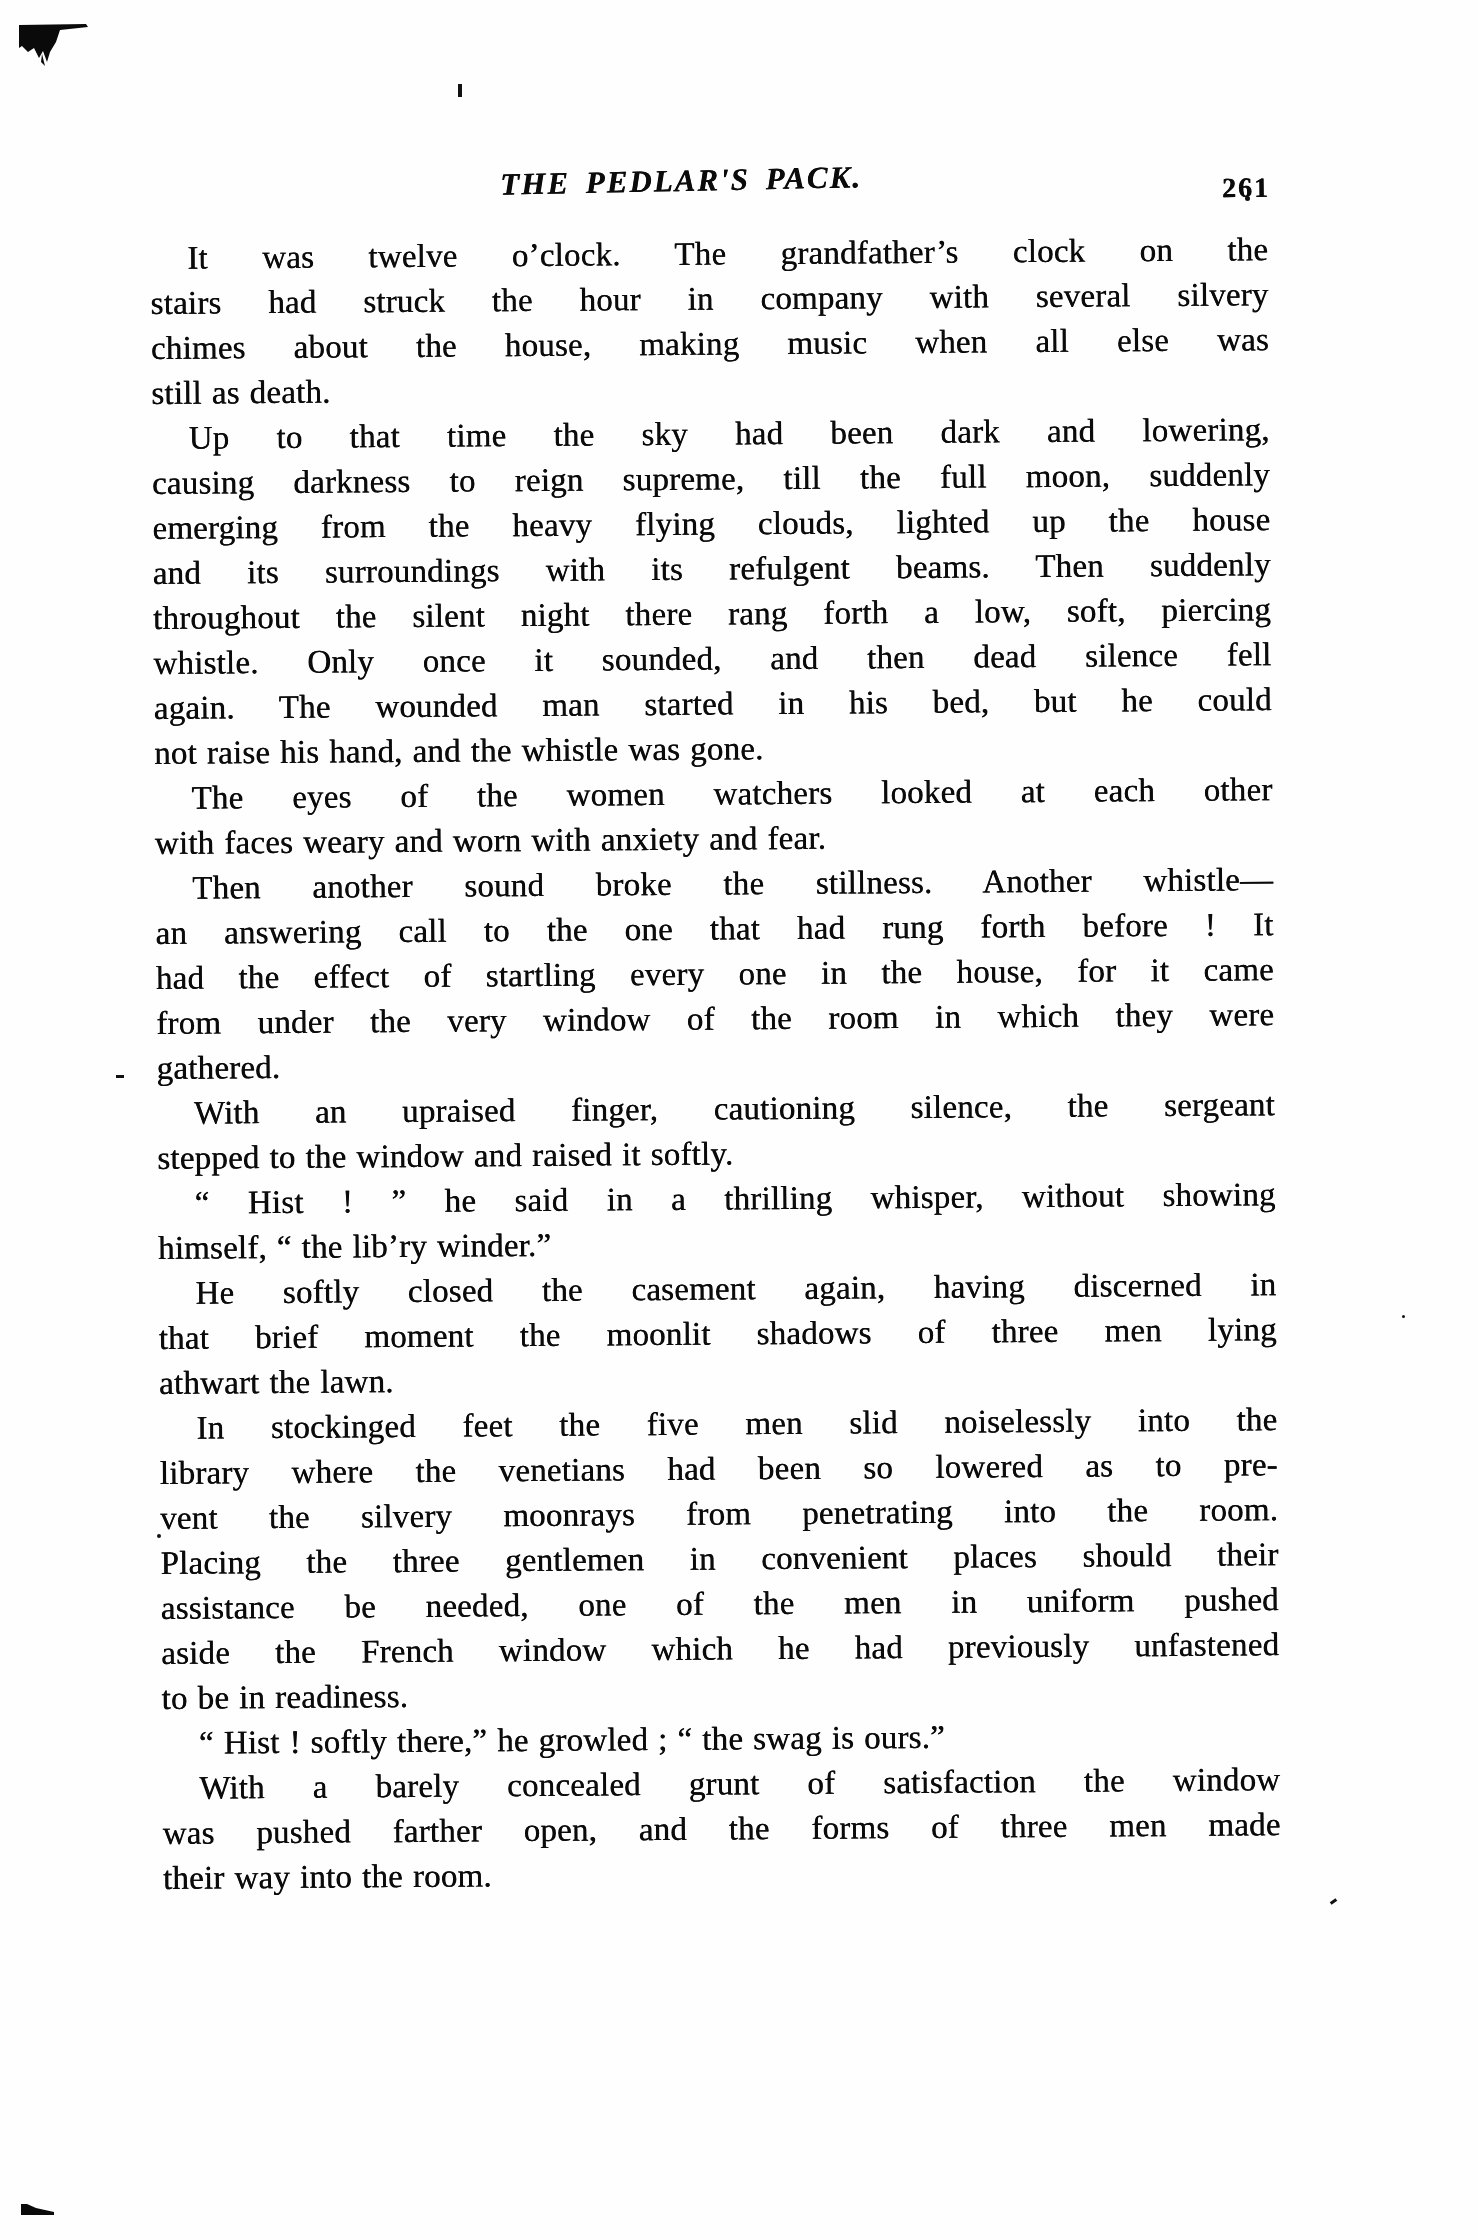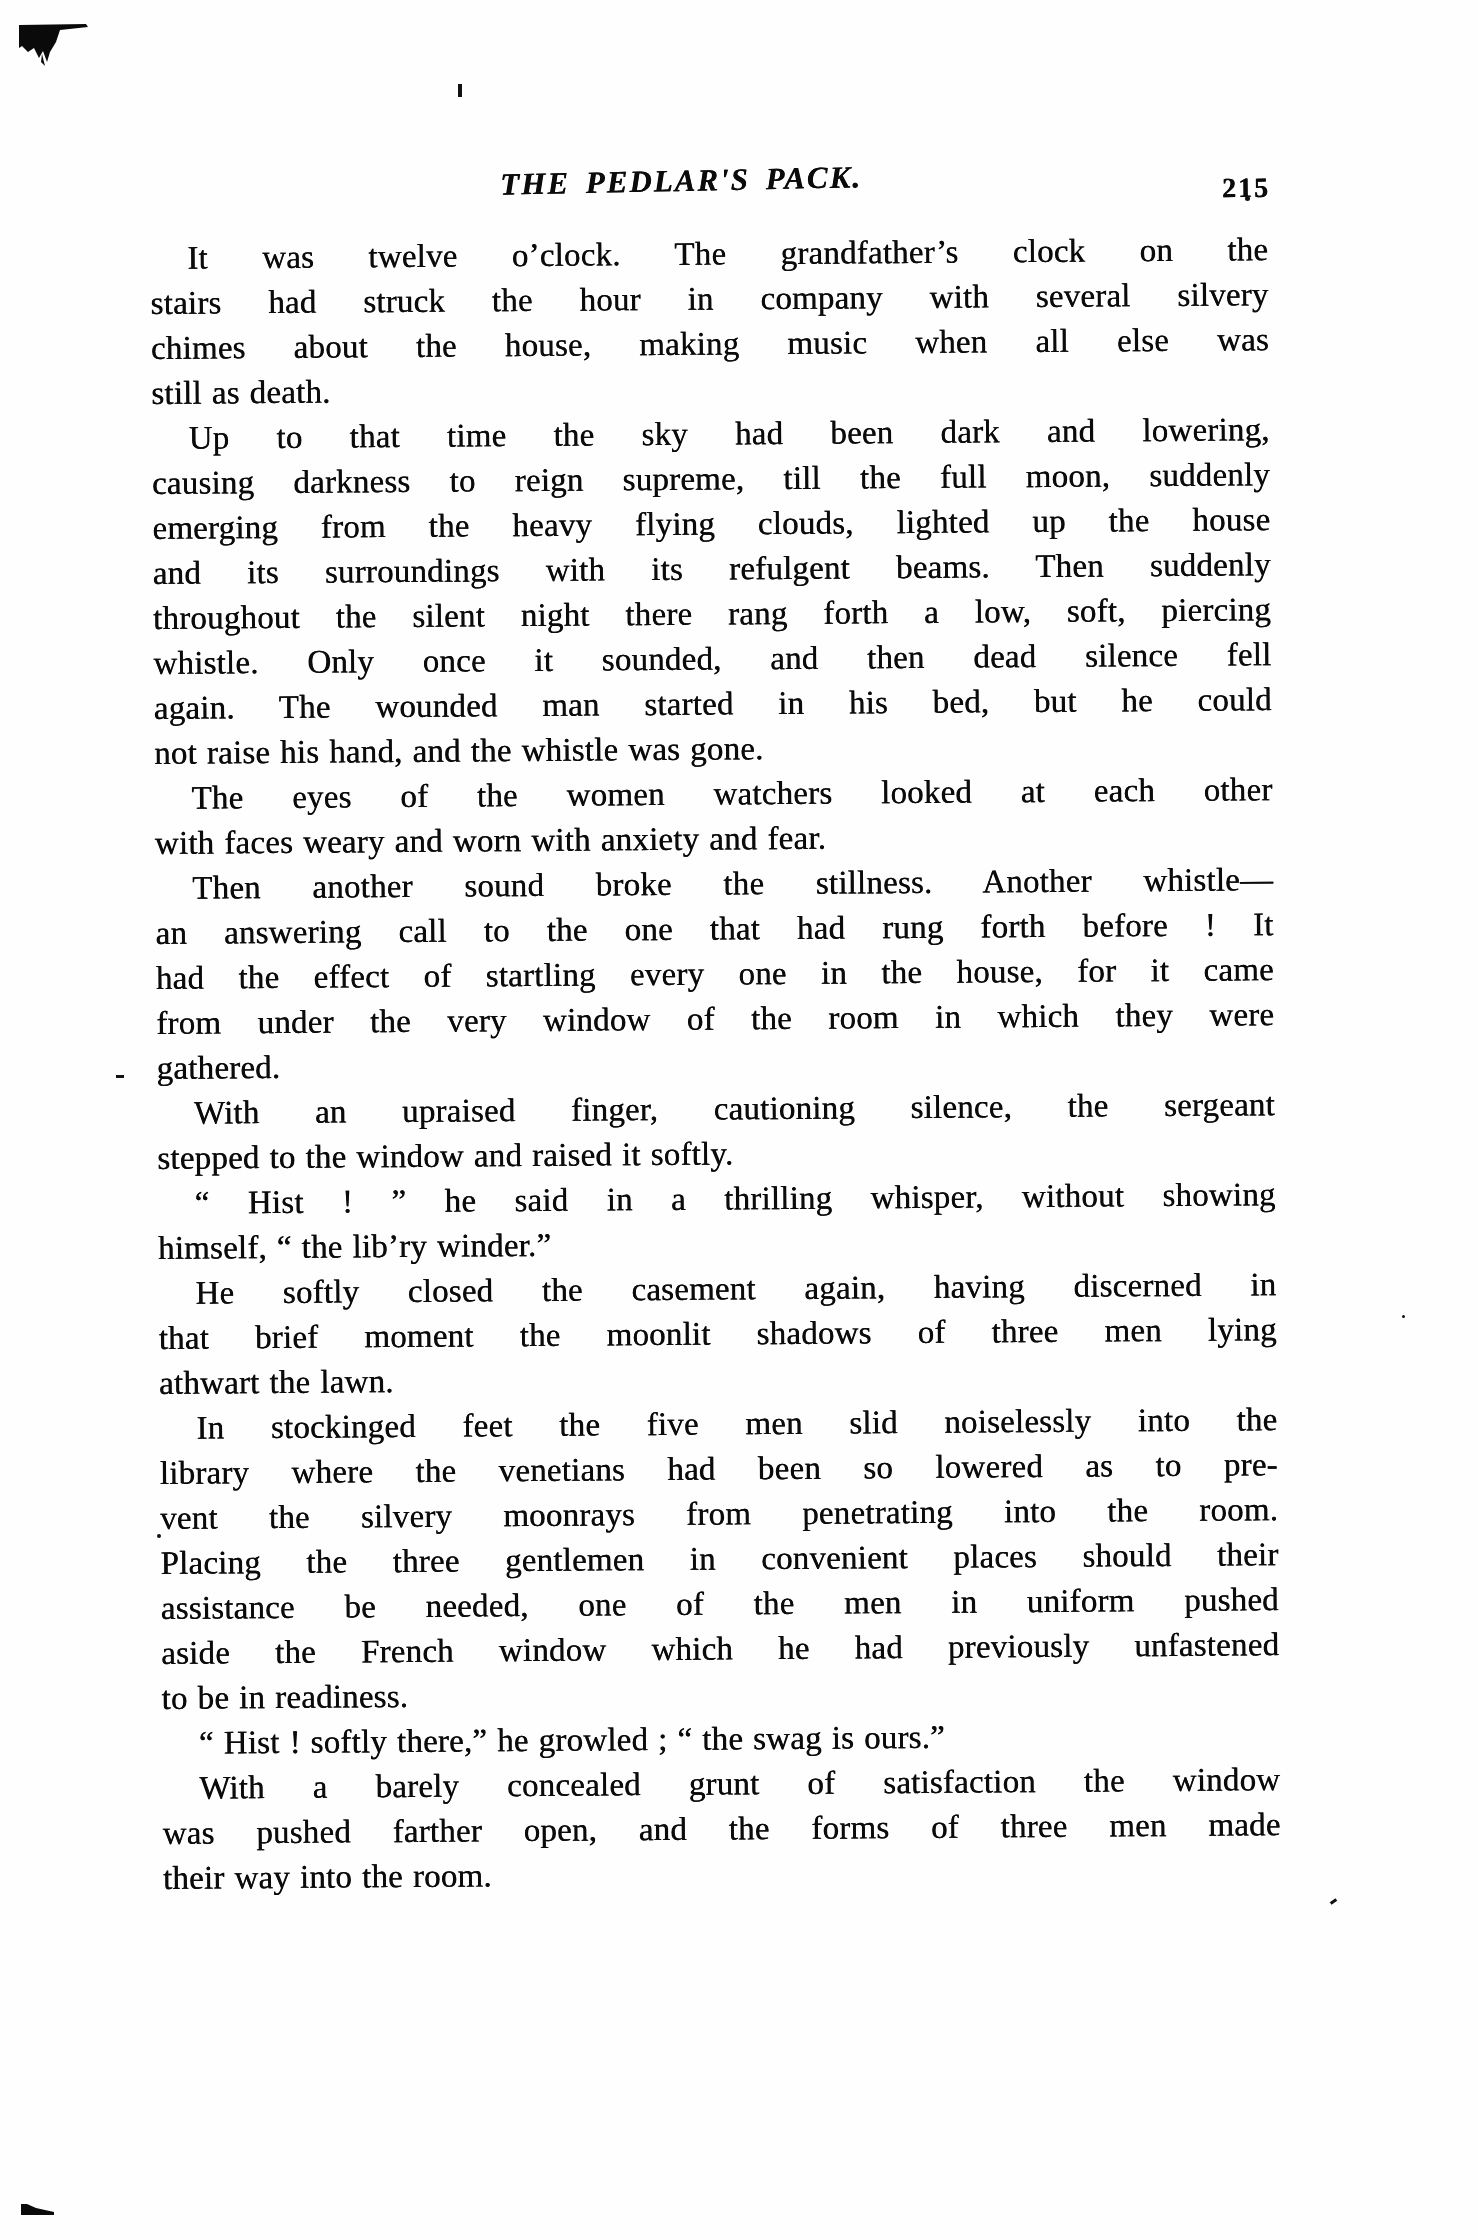--- a/index.html
+++ b/index.html
@@ -77,21 +77,21 @@
     background: #111;
   }
 </style>
 </head>
 <body>
 
 <div class="page">
 
   <div class="running-header">
     <div class="header-title">THE PEDLAR'S PACK.</div>
-    <div class="page-number">215</div>
+    <div class="page-number">261</div>
   </div>
 
   <div class="body-text">
       <div class="para">
         <div class="line indent">It was twelve o’clock. The grandfather’s clock on the</div>
         <div class="line">stairs had struck the hour in company with several silvery</div>
         <div class="line">chimes about the house, making music when all else was</div>
         <div class="line last">still as death.</div>
       </div>
       <div class="para">

